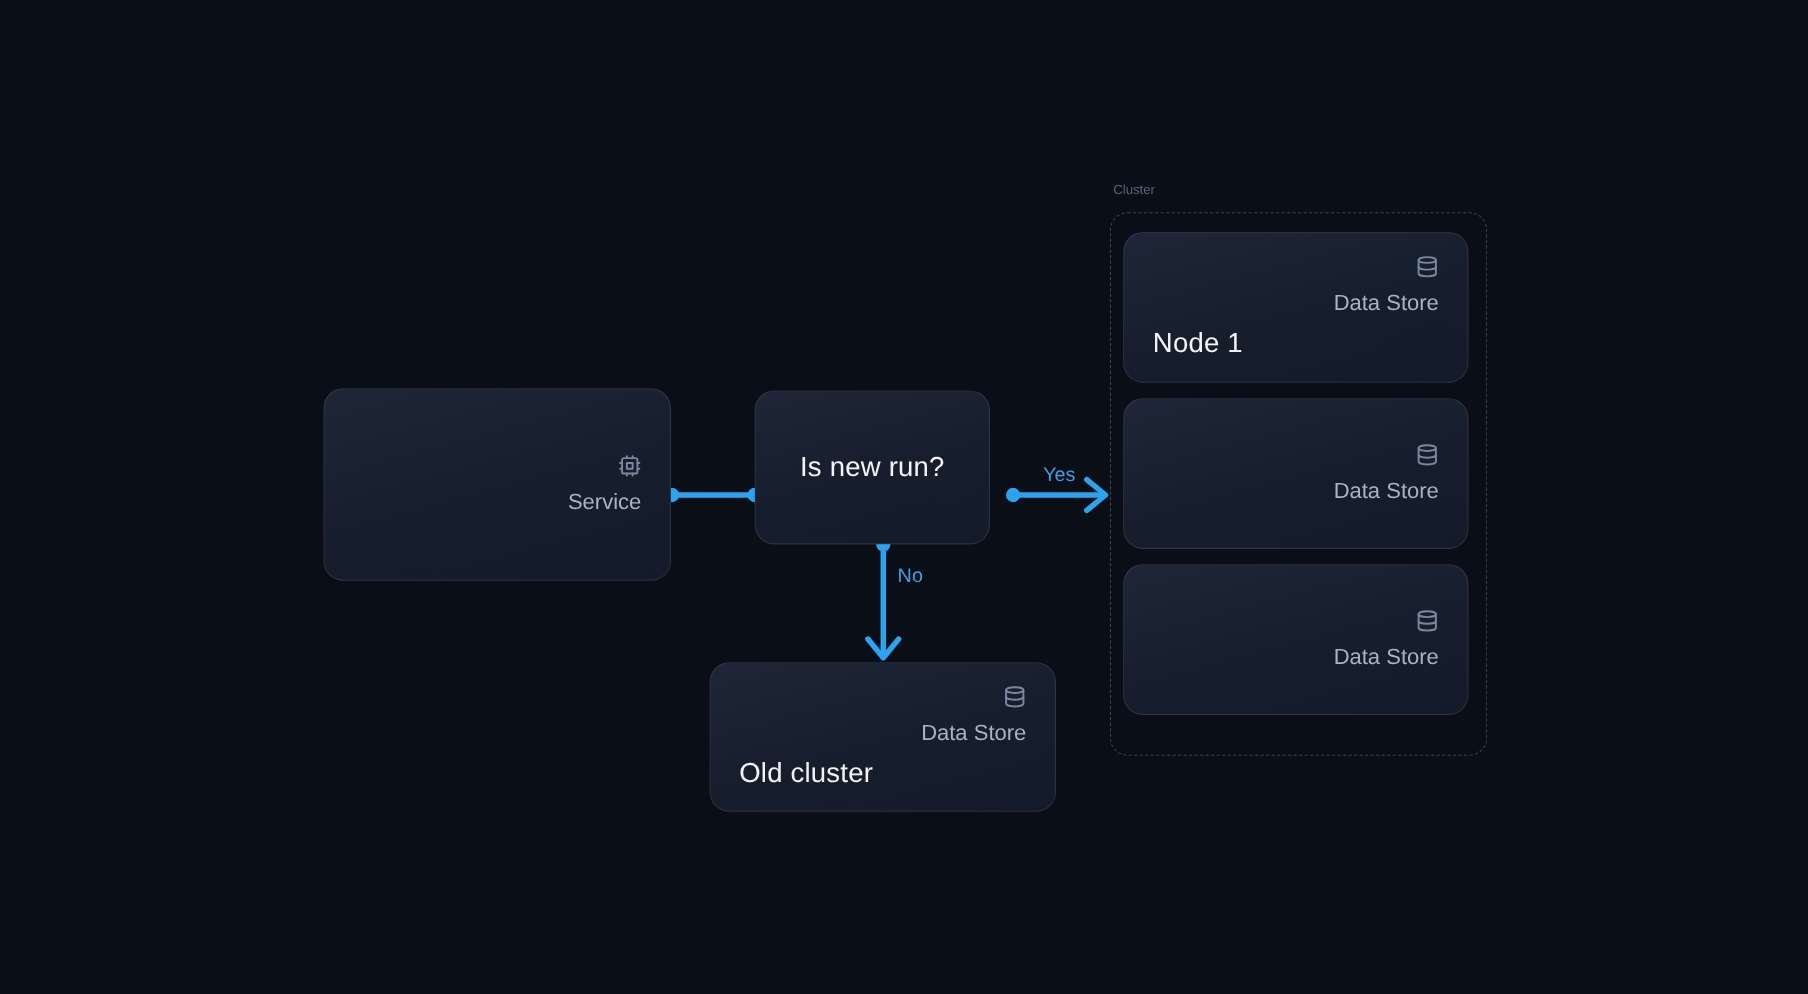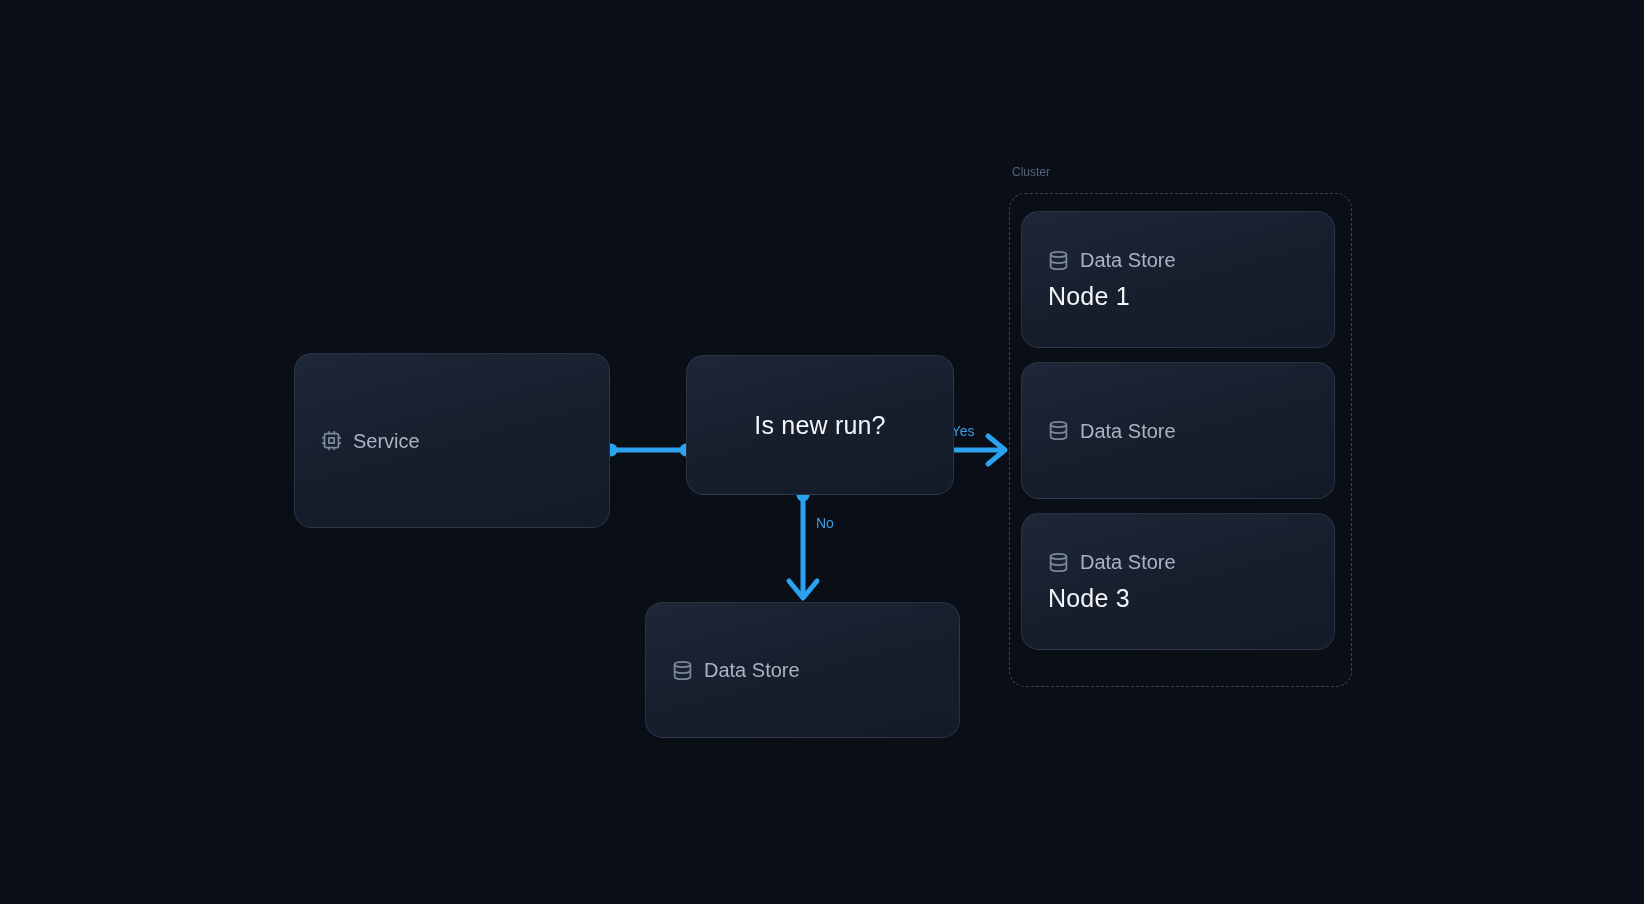--- a/index.html
+++ b/index.html
@@ -25,35 +25,35 @@
     stroke:var(--accent);stroke-width:5;stroke-linecap:round;stroke-linejoin:round;fill:none;
   }
   .edges-layer circle{fill:var(--accent);}
   .card{
     position:absolute;border-radius:18px;
     background:linear-gradient(165deg,#1e2737 0%,#161e2c 55%,#141b28 100%);
     border:1px solid var(--node-border);
     display:flex;flex-direction:column;justify-content:center;
     padding:0 26px;gap:9px;
   }
-  .node-label{display:flex;align-items:center;gap:11px;color:var(--label-muted);font-size:20px;line-height:24px;}
+  .node-label{display:flex;align-items:flex-end;gap:11px;color:var(--label-muted);font-size:20px;line-height:24px;flex-direction:column;}
   .icon{display:flex;align-items:center;}
   .icon svg{width:21px;height:21px;stroke:var(--icon-muted);display:block;}
   .node-title{color:var(--title);font-size:25px;line-height:30px;letter-spacing:0.2px;}
   .decision{align-items:center;padding:0;}
   .decision .node-title{font-size:25px;}
   .cluster{
     position:absolute;border:1.6px dashed var(--cluster-border);border-radius:16px;
     background:transparent;
   }
   .cluster-label{
     position:absolute;top:-33px;left:2px;
     font-size:12px;line-height:22px;color:var(--cluster-label);
   }
-  .edge-label{position:absolute;font-size:14px;line-height:22px;color:var(--edge-label);}
+  .edge-label{position:absolute;font-size:18px;line-height:22px;color:var(--edge-label);}
   .edge-label.center{text-align:center;}
 </style>
 </head>
 <body>
 
 <svg class="edges-layer" viewBox="0 0 1644 904">
   <g>
     <line x1="611" y1="450" x2="686" y2="450"></line>
     <circle cx="611" cy="450" r="6.5"></circle>
     <circle cx="686" cy="450" r="6.5"></circle>
@@ -79,35 +79,36 @@
       <svg viewBox="0 0 24 24" fill="none" stroke-width="2" stroke-linecap="round" stroke-linejoin="round">
         <rect x="4" y="4" width="16" height="16" rx="2"></rect>
         <rect x="9" y="9" width="6" height="6"></rect>
         <path d="M9 2v2M15 2v2M9 20v2M15 20v2M2 9h2M2 15h2M20 9h2M20 15h2"></path>
       </svg>
     </span>
     <span>Service</span>
   </div>
 </div>
 
-<div class="card decision" style="left:686px;top:355px;width:268px;height:140px;">
+<div class="card decision" style="left:686px;top:355px;width:214px;height:140px;">
   <div class="node-title">Is new run?</div>
 </div>
 
 <div class="card" style="left:645px;top:602px;width:315px;height:136px;">
   <div class="node-label">
     <span class="icon">
       <svg viewBox="0 0 24 24" fill="none" stroke-width="2" stroke-linecap="round" stroke-linejoin="round">
         <ellipse cx="12" cy="5" rx="9" ry="3"></ellipse>
         <path d="M3 5v14a9 3 0 0 0 18 0V5"></path>
         <path d="M3 12a9 3 0 0 0 18 0"></path>
       </svg>
     </span>
     <span>Data Store</span>
   </div>
+  <div class="node-title">Old cluster</div>
 </div>
 
 <div class="cluster" style="left:1009px;top:193px;width:343px;height:494px;">
   <div class="cluster-label">Cluster</div>
 
   <div class="card" style="left:11px;top:17px;width:314px;height:137px;">
     <div class="node-label">
       <span class="icon">
         <svg viewBox="0 0 24 24" fill="none" stroke-width="2" stroke-linecap="round" stroke-linejoin="round">
           <ellipse cx="12" cy="5" rx="9" ry="3"></ellipse>
@@ -137,15 +138,14 @@
     <div class="node-label">
       <span class="icon">
         <svg viewBox="0 0 24 24" fill="none" stroke-width="2" stroke-linecap="round" stroke-linejoin="round">
           <ellipse cx="12" cy="5" rx="9" ry="3"></ellipse>
           <path d="M3 5v14a9 3 0 0 0 18 0V5"></path>
           <path d="M3 12a9 3 0 0 0 18 0"></path>
         </svg>
       </span>
       <span>Data Store</span>
     </div>
-    <div class="node-title">Node 3</div>
   </div>
 </div>
 
 </body></html>

